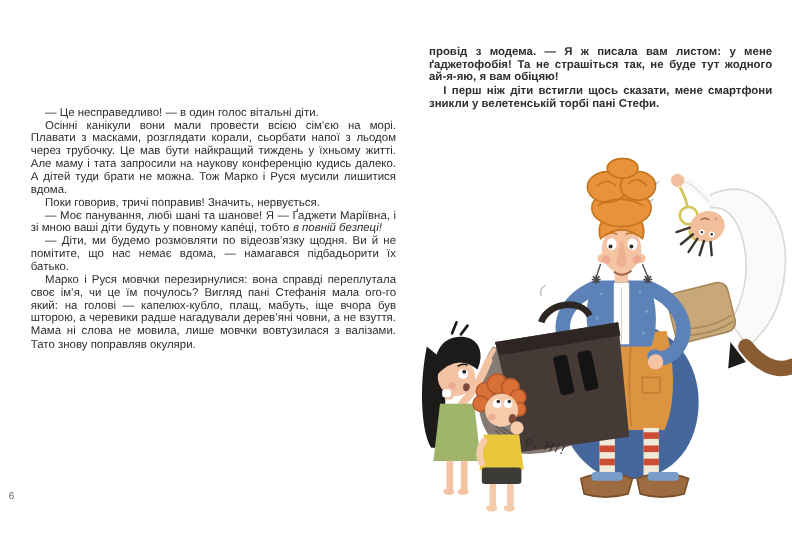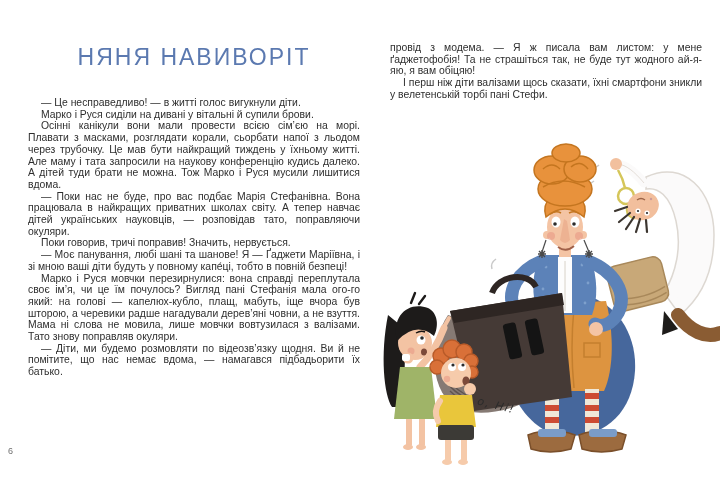--- a/index.html
+++ b/index.html
@@ -4,51 +4,48 @@
 <style>
   html,body{margin:0;padding:0;background:#ffffff;}
   #spread{position:relative;width:720px;height:485px;background:#ffffff;overflow:hidden;
           font-family:"Liberation Sans",sans-serif;}
   .chapter-title{position:absolute;left:28px;top:44px;width:332px;text-align:center;
           font-size:23px;letter-spacing:2px;font-weight:400;
           font-family:"Liberation Sans",sans-serif;}
   .textcol{position:absolute;font-size:10.4px;line-height:11.7px;color:#2e2e2e;
           text-align:justify;hyphens:auto;-webkit-hyphens:auto;}
   #left-text{left:28px;top:97px;width:332px;}
-  #right-text{left:390px;top:42px;width:312px;}
+  #right-text{left:390px;top:42px;width:312px;font-weight:bold;}
   .textcol p{margin:0;text-indent:13px;}
   .textcol p.no-indent{text-indent:0;}
-  .em{}
+  .em{font-style:italic;}
   .pagenum{position:absolute;left:8px;top:446px;font-size:9px;color:#6f6f6f;}
   #illus{position:absolute;left:378px;top:143px;width:344px;height:324px;}
   #speech{position:absolute;left:477px;top:399px;font-size:11px;color:#2b2b2b;
           letter-spacing:1.5px;transform:rotate(14deg);font-style:italic;
           font-family:"DejaVu Sans",sans-serif;}
 </style>
 </head>
 <body>
 
 <div id="spread">
 
-  <div class="chapter-title" style="color: rgb(91, 121, 176);">НЯНЯ НАВИВОРІТ</div>
   <div class="textcol" id="left-text" style="color: rgb(46, 46, 46);">
-      <p><span>— Це несправедливо! — в житті голос вигукнули діти.</span></p>
-      <p><span>Марко і Руся сиділи на дивані у вітальні й супили брови.</span></p>
+      <p><span>— Це несправедливо! — в один голос вітальні діти.</span></p>
       <p><span>Осінні канікули вони мали провести всією сім’єю на морі. Плавати з масками, розглядати корали, сьорбати напої з льодом через трубочку. Це мав бути найкращий тиждень у їхньому житті. Але маму і тата запросили на наукову конференцію кудись далеко. А дітей туди брати не можна. Тож Марко і Руся мусили лишитися вдома.</span></p>
-      <p><span>— Поки нас не буде, про вас подбає Марія Стефанівна. Вона працювала в найкращих приватних школах світу. А тепер навчає дітей українських науковців, — розповідав тато, поправляючи окуляри.</span></p>
       <p><span>Поки говорив, тричі поправив! Значить, нервується.</span></p>
       <p><span>— Моє панування, любі шані та шанове! Я — Ґаджети Маріївна, і зі мною ваші діти будуть у повному капе́ці, тобто </span><span class="em">в повній безпеці!</span></p>
+      <p><span>— Діти, ми будемо розмовляти по відеозв’язку щодня. Ви й не помітите, що нас немає вдома, — намагався підбадьорити їх батько.</span></p>
       <p><span>Марко і Руся мовчки перезирнулися: вона справді переплутала своє ім’я, чи це їм почулось? Вигляд пані Стефанія мала ого-го який: на голові — капелюх-кубло, плащ, мабуть, іще вчора був шторою, а черевики радше нагадували дерев’яні човни, а не взуття. Мама ні слова не мовила, лише мовчки вовтузилася з валізами. Тато знову поправляв окуляри.</span></p>
-      <p><span>— Діти, ми будемо розмовляти по відеозв’язку щодня. Ви й не помітите, що нас немає вдома, — намагався підбадьорити їх батько.</span></p>
     </div>
   <div class="pagenum">6</div>
 
   <div class="textcol" id="right-text" style="color: rgb(46, 46, 46);">
       <p class="no-indent"><span>провід з модема. — Я ж писала вам листом: у мене ґаджетофобія! Та не страшіться так, не буде тут жодного ай-я-яю, я вам обіцяю!</span></p>
-      <p><span>І перш ніж діти валізами щось сказати, їхні смартфони зникли у велетенській торбі пані Стефи.</span></p>
+      <p><span>І перш ніж діти встигли щось сказати, мене смартфони зникли у велетенській торбі пані Стефи.</span></p>
     </div>
 
   <svg id="illus" viewBox="0 0 344 324" xmlns="http://www.w3.org/2000/svg">
 
     <g stroke="#c9c9c9" stroke-width="1.5" fill="none">
       <path d="M221,22 l-12,9"></path>
         <path d="M216,38 l-10,7"></path>
       <path d="M118,116 q-6,4 -4,10"></path>
         <path d="M256,124 q6,4 4,10"></path>
       <path d="M168,296 q4,5 10,5"></path>

